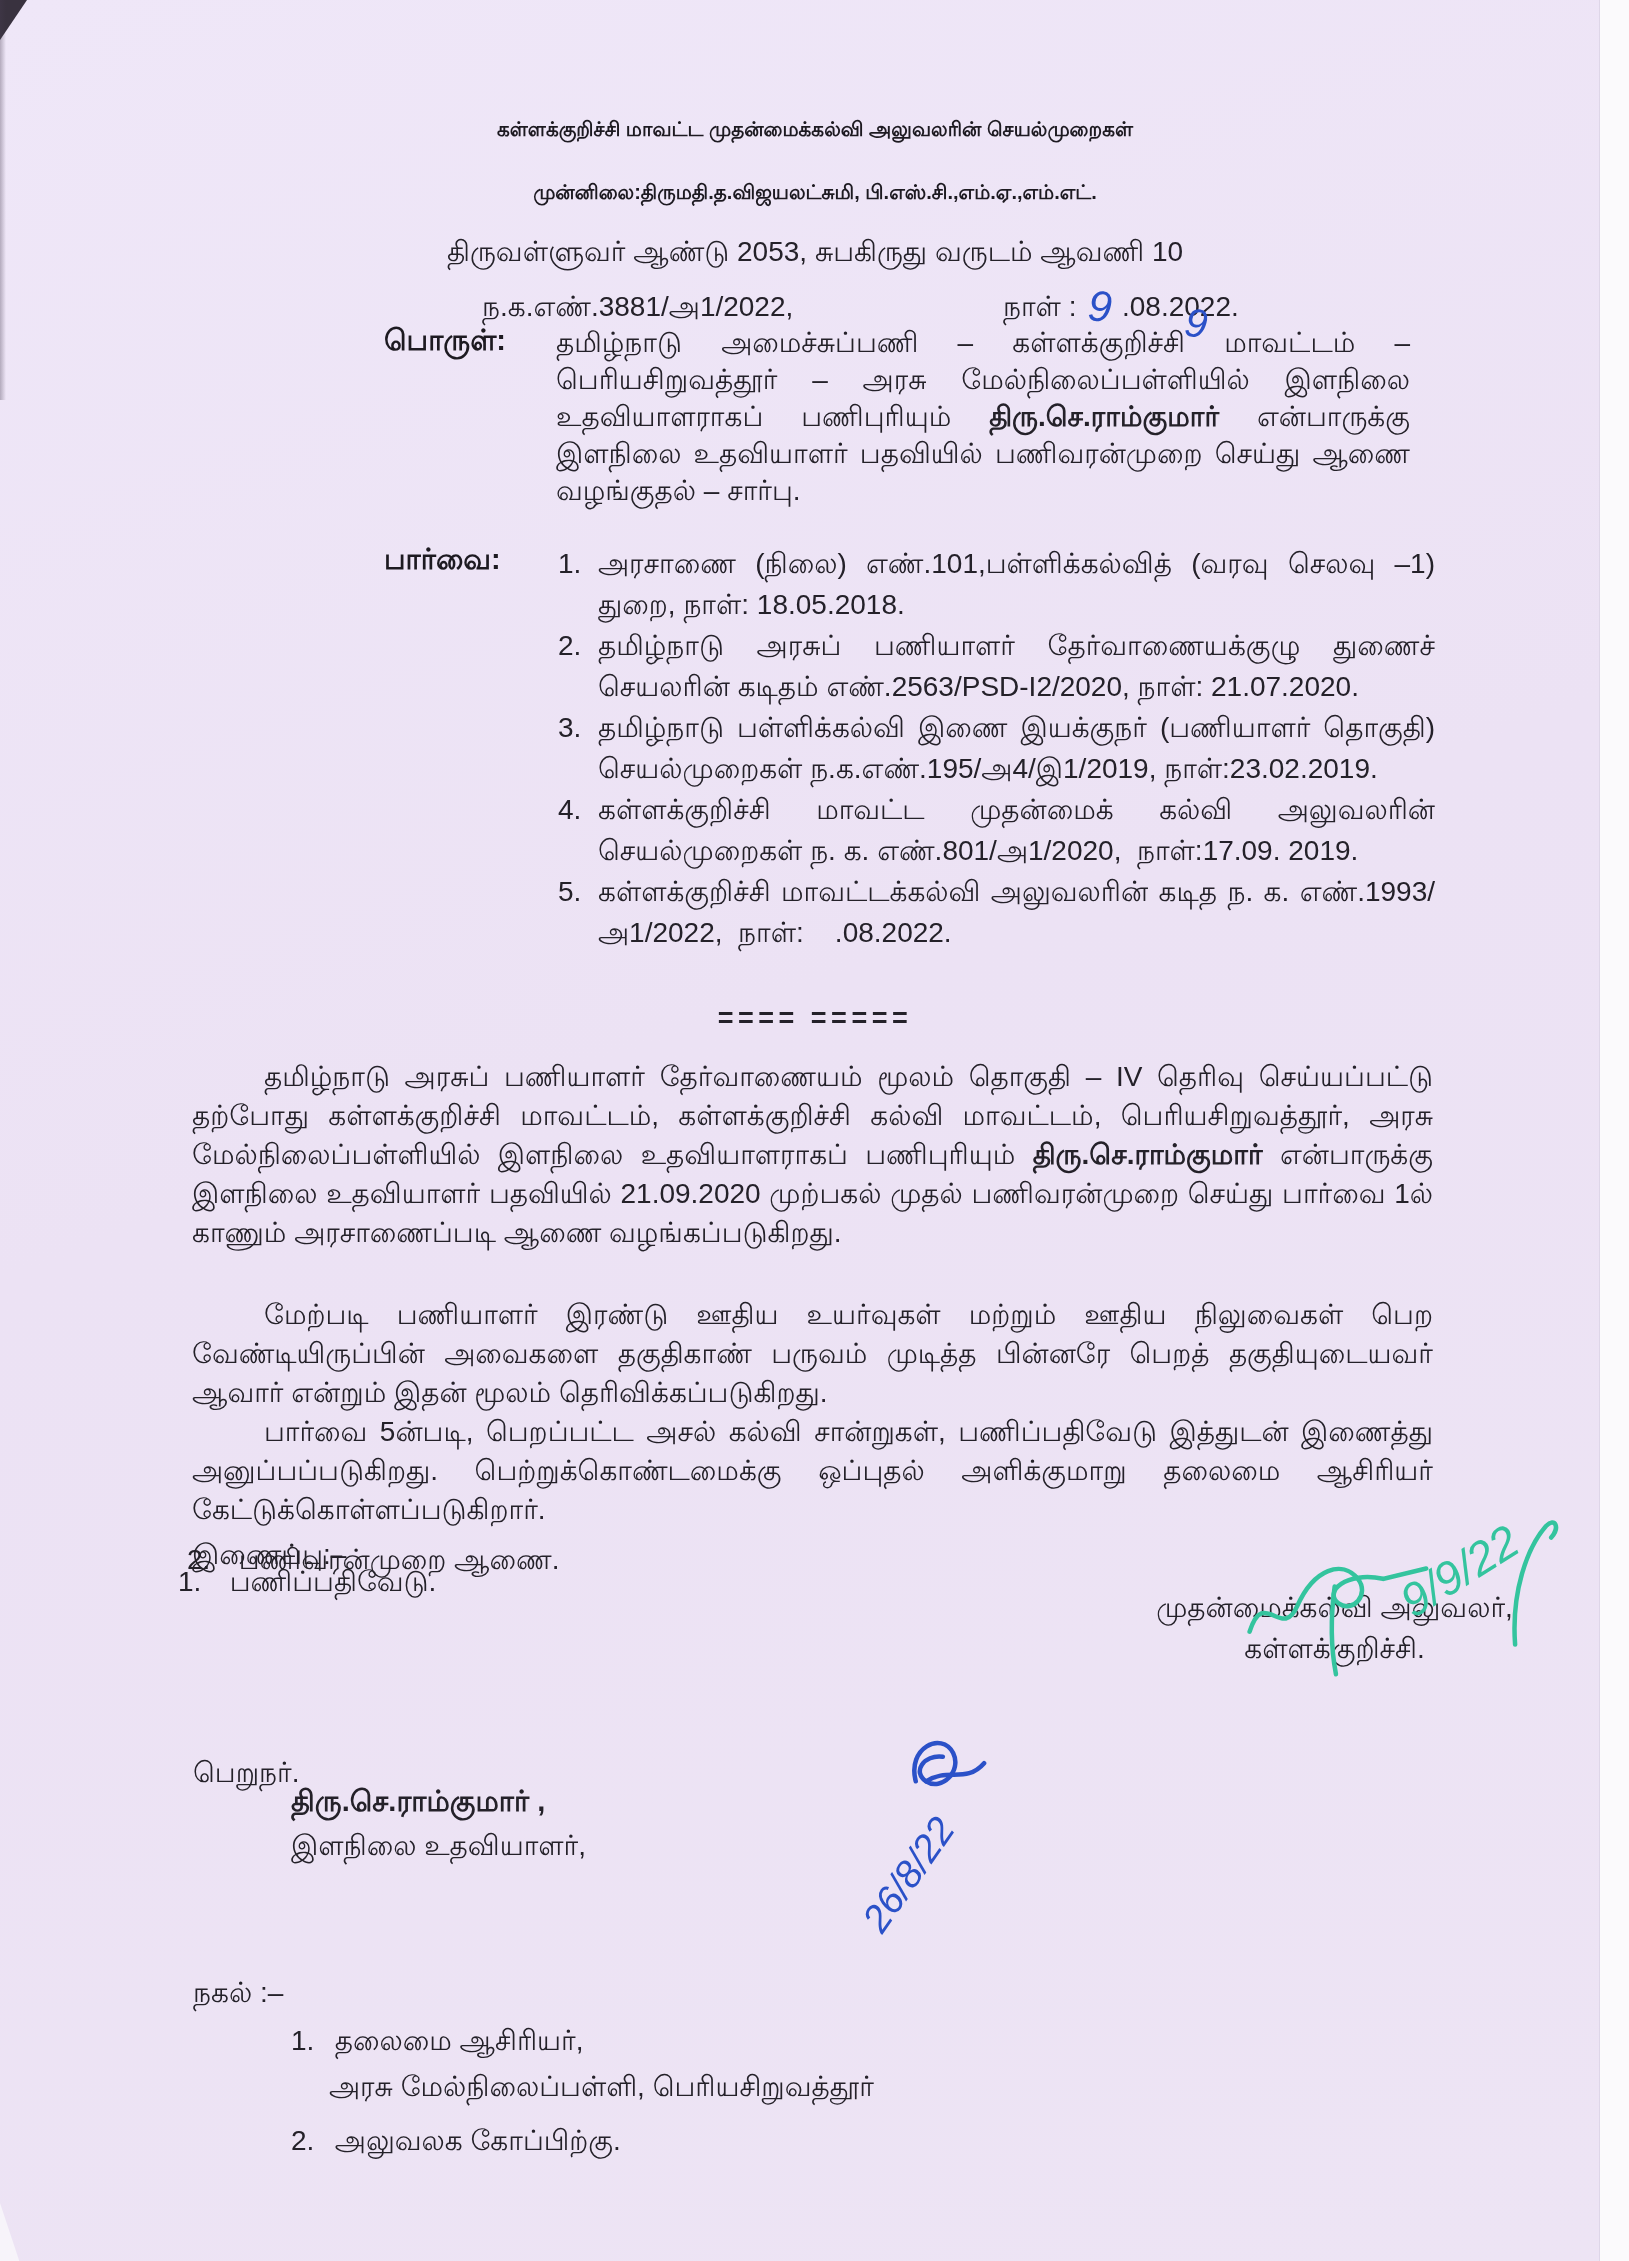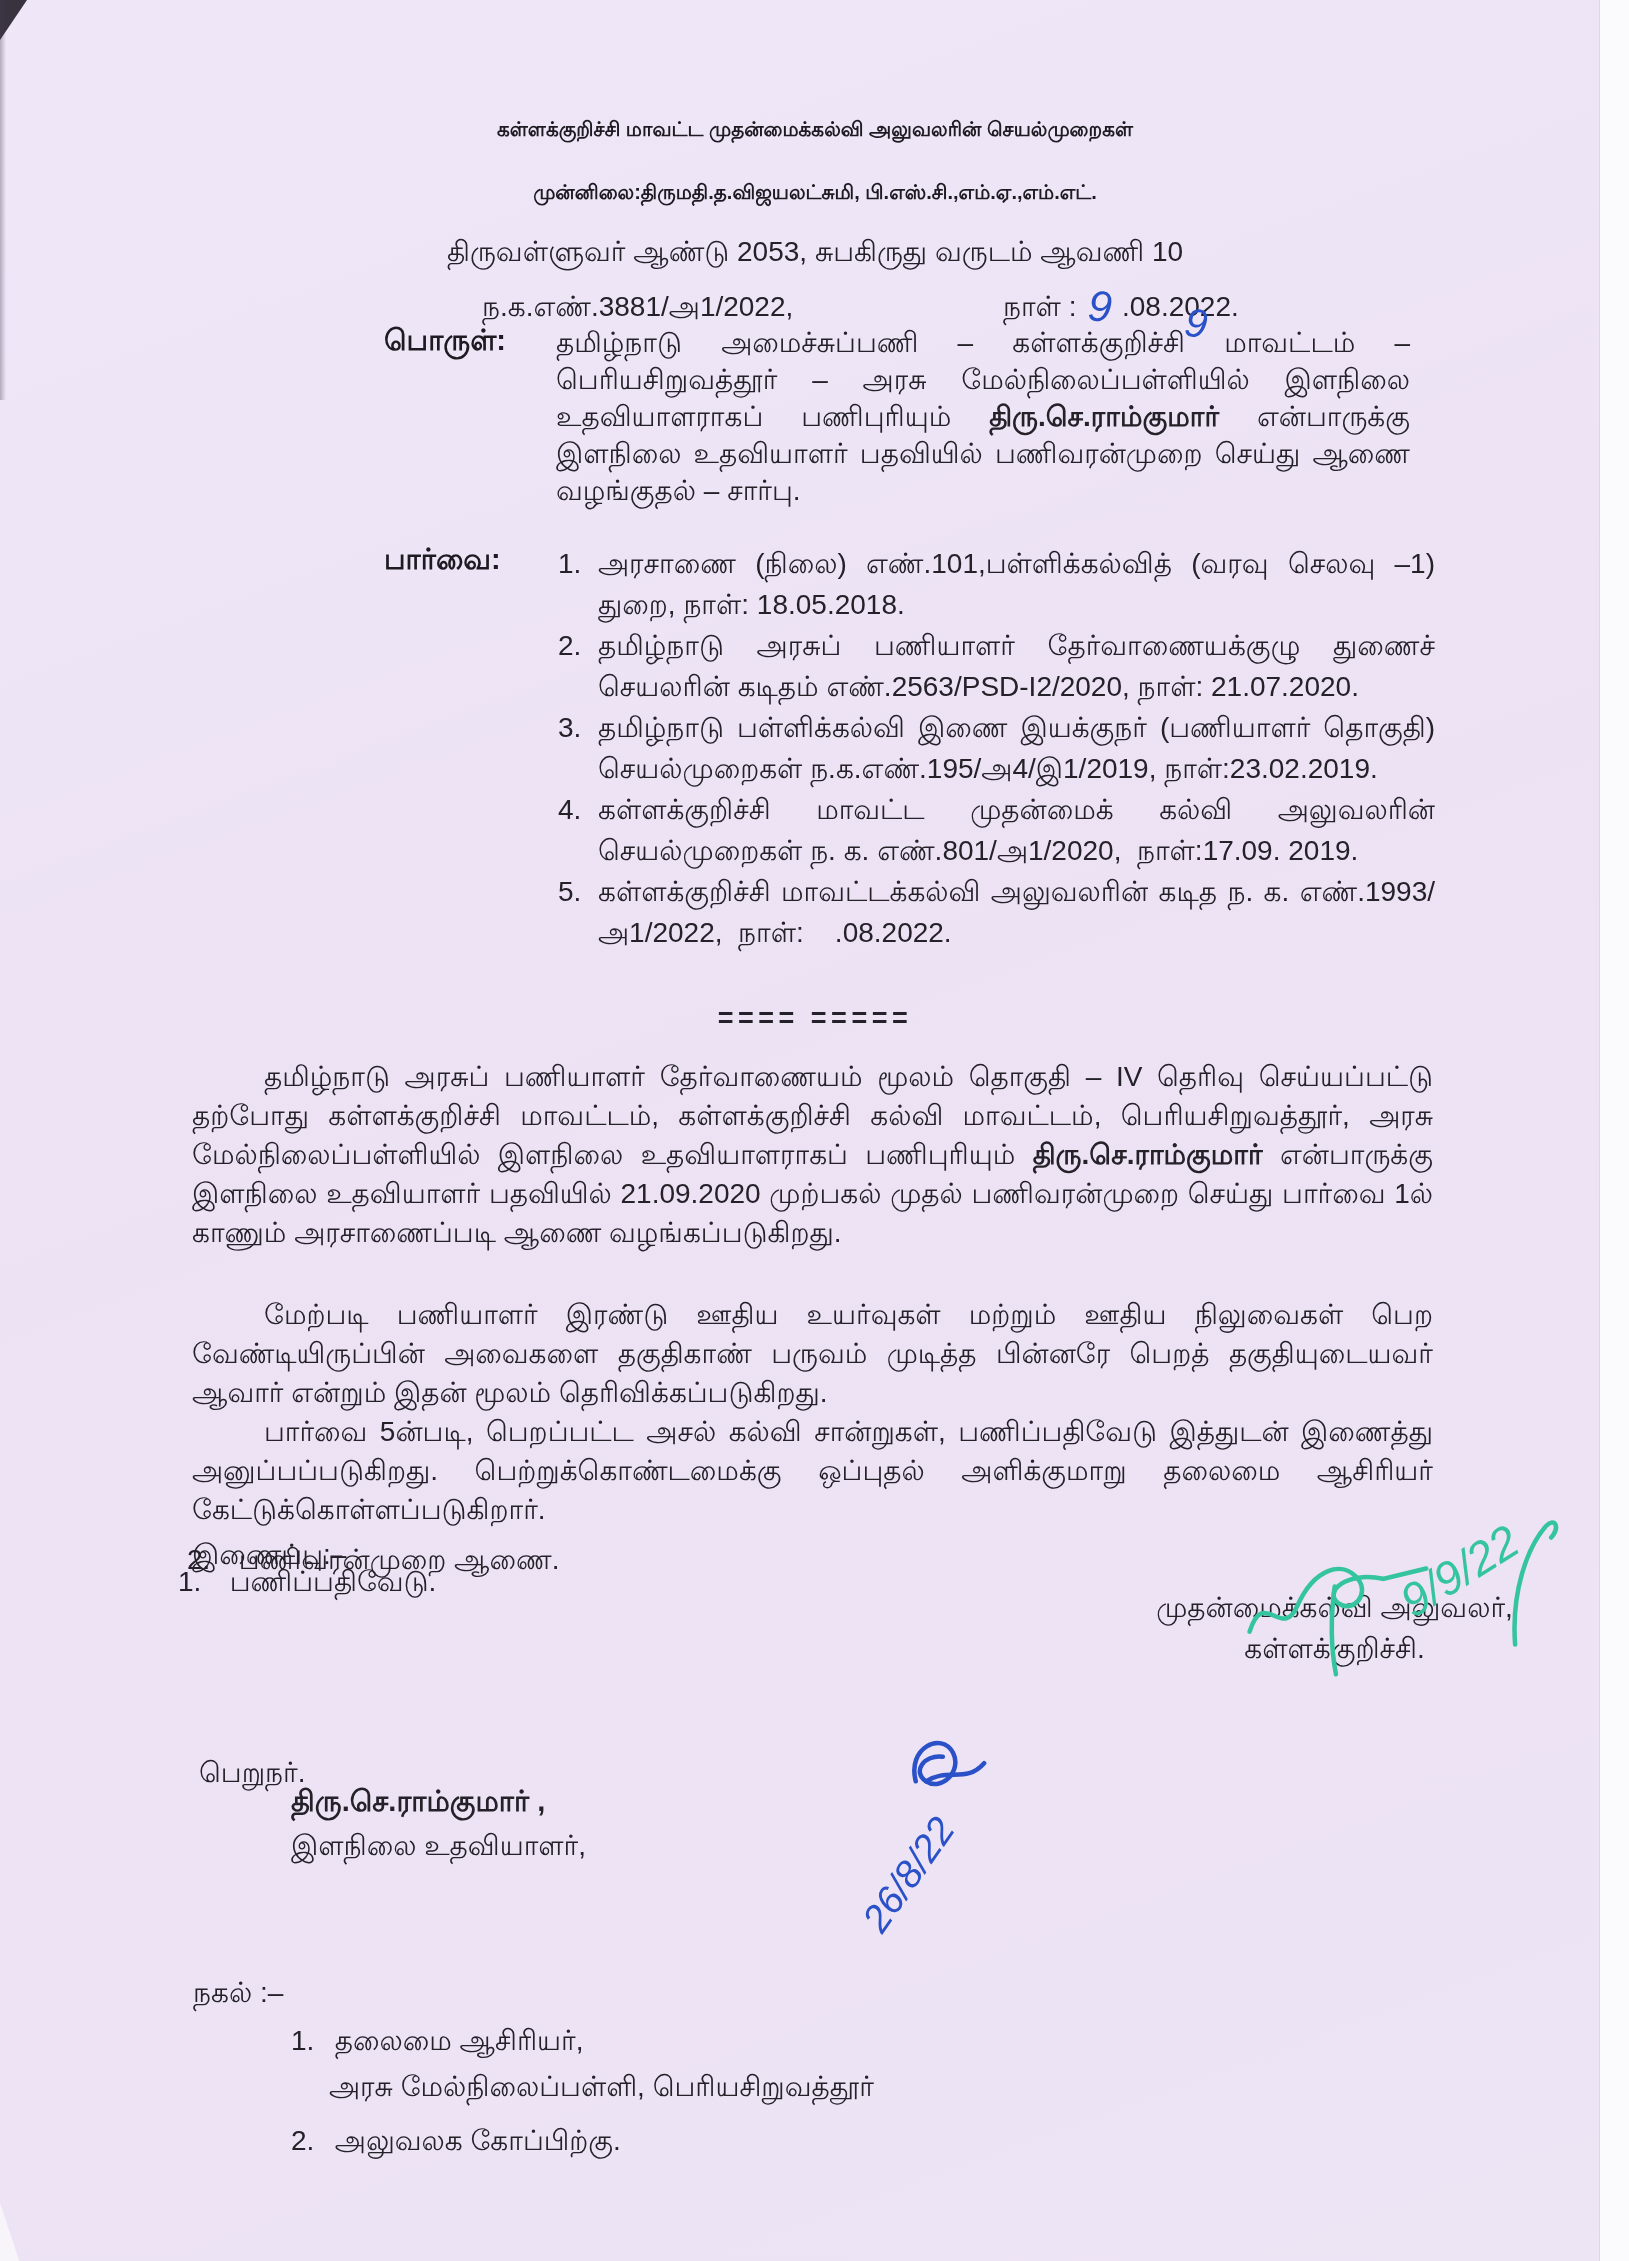--- a/index.html
+++ b/index.html
@@ -135,21 +135,21 @@
 
   <svg class="abs" style="top:1509px; left:1238px;" width="348" height="168" viewBox="0 0 540 260">
     <g stroke="#34c49e" stroke-width="7" fill="none" stroke-linecap="round">
       <path d="M18 190 C 40 120, 68 205, 92 150 C 118 92, 162 78, 186 108 C 205 132, 178 162, 156 146 C 132 128, 168 96, 225 108 L 292 92"></path>
       <path d="M150 120 C 142 180, 146 225, 152 256"></path>
       <path d="M430 210 C 424 130, 448 60, 478 26 C 492 12, 500 28, 486 44"></path>
     </g>
     <text transform="translate(272 170) rotate(-32)" font-size="72" fill="#34c49e">9/9/22</text>
   </svg>
 
-  <div class="abs recv-label" style="top:1741px; left:199px;">பெறுநர்.</div>
+  <div class="abs recv-label" style="top:1741px; left:193px;">பெறுநர்.</div>
   <div class="abs bold" style="top:1785px; left:291px; font-size:29px;">திரு.செ.ராம்குமார் ,</div>
   <div class="abs" style="top:1830px; left:291px; font-size:28px;">இளநிலை உதவியாளர்,</div>
 
   <svg class="abs" style="top:1722px; left:864px;" width="168" height="232" viewBox="0 0 260 360">
     <g stroke="#2b51c8" stroke-width="7" fill="none" stroke-linecap="round">
       <path d="M80 92 C 66 40, 120 14, 138 48 C 152 76, 120 108, 96 92 C 74 78, 92 50, 122 54"></path>
       <path d="M96 92 C 130 70, 158 96, 186 64"></path>
     </g>
     <text transform="translate(28 330) rotate(-55)" font-size="60" fill="#2b51c8">26/8/22</text>
   </svg>

